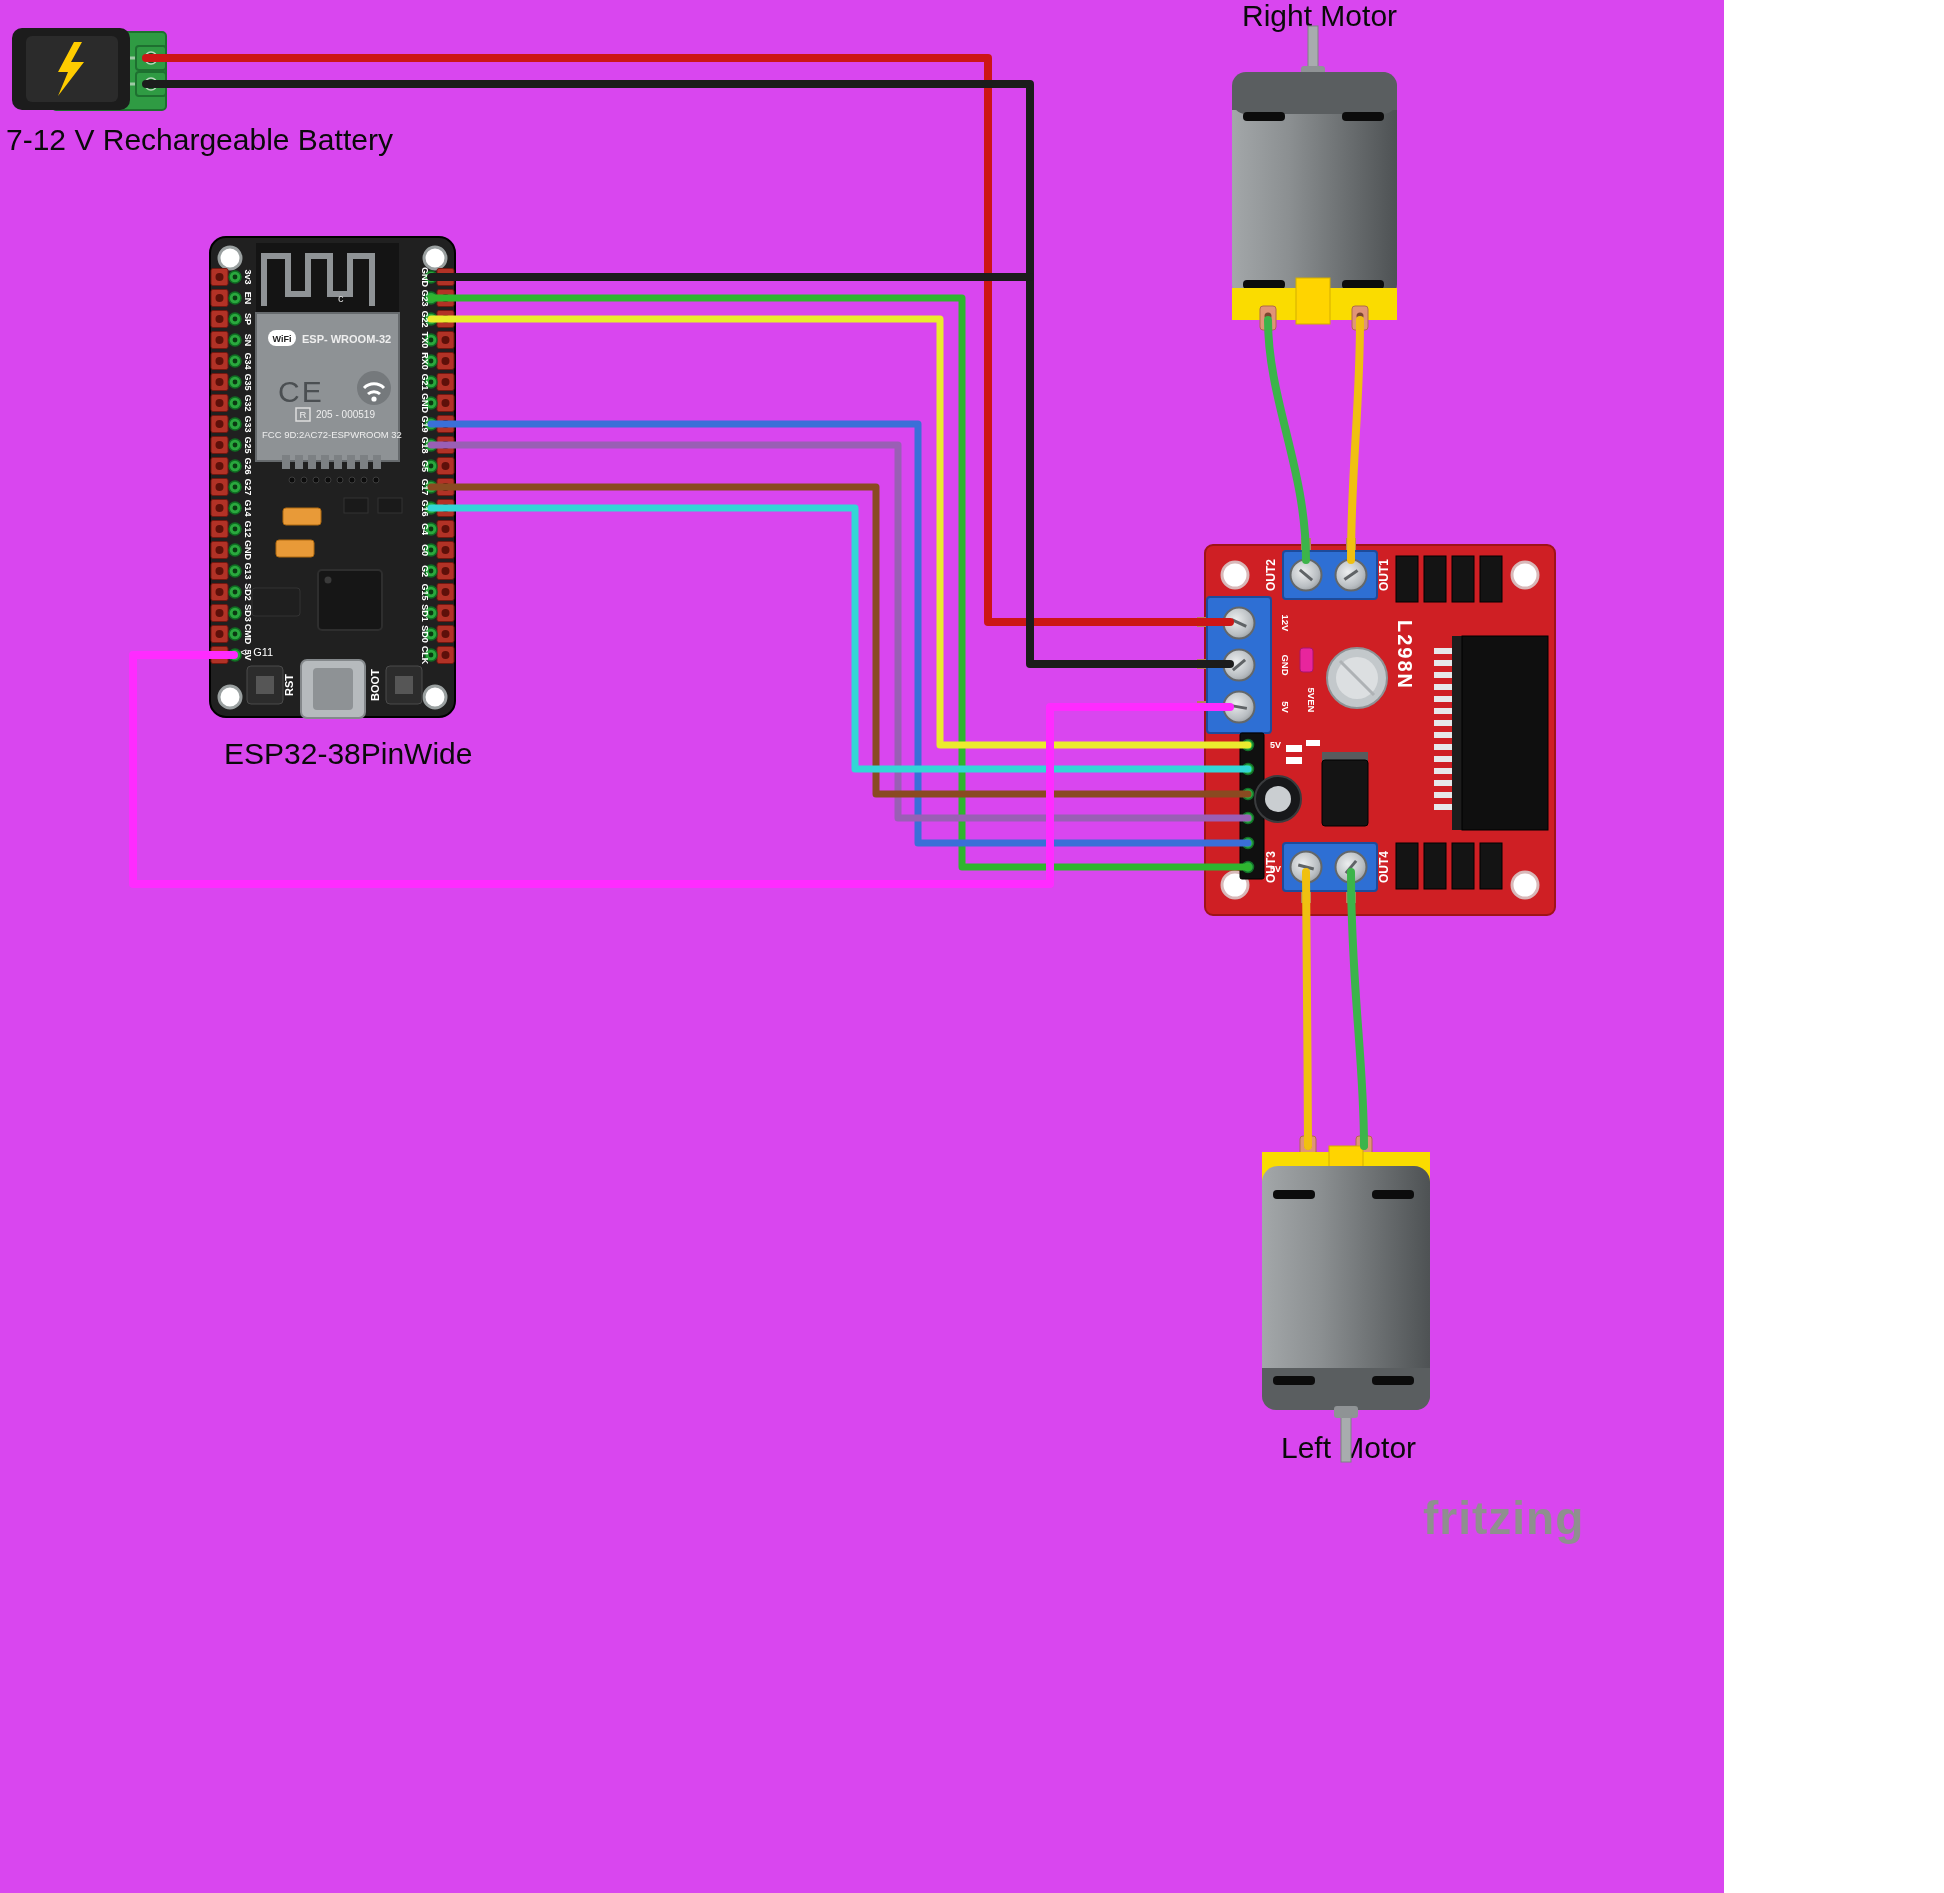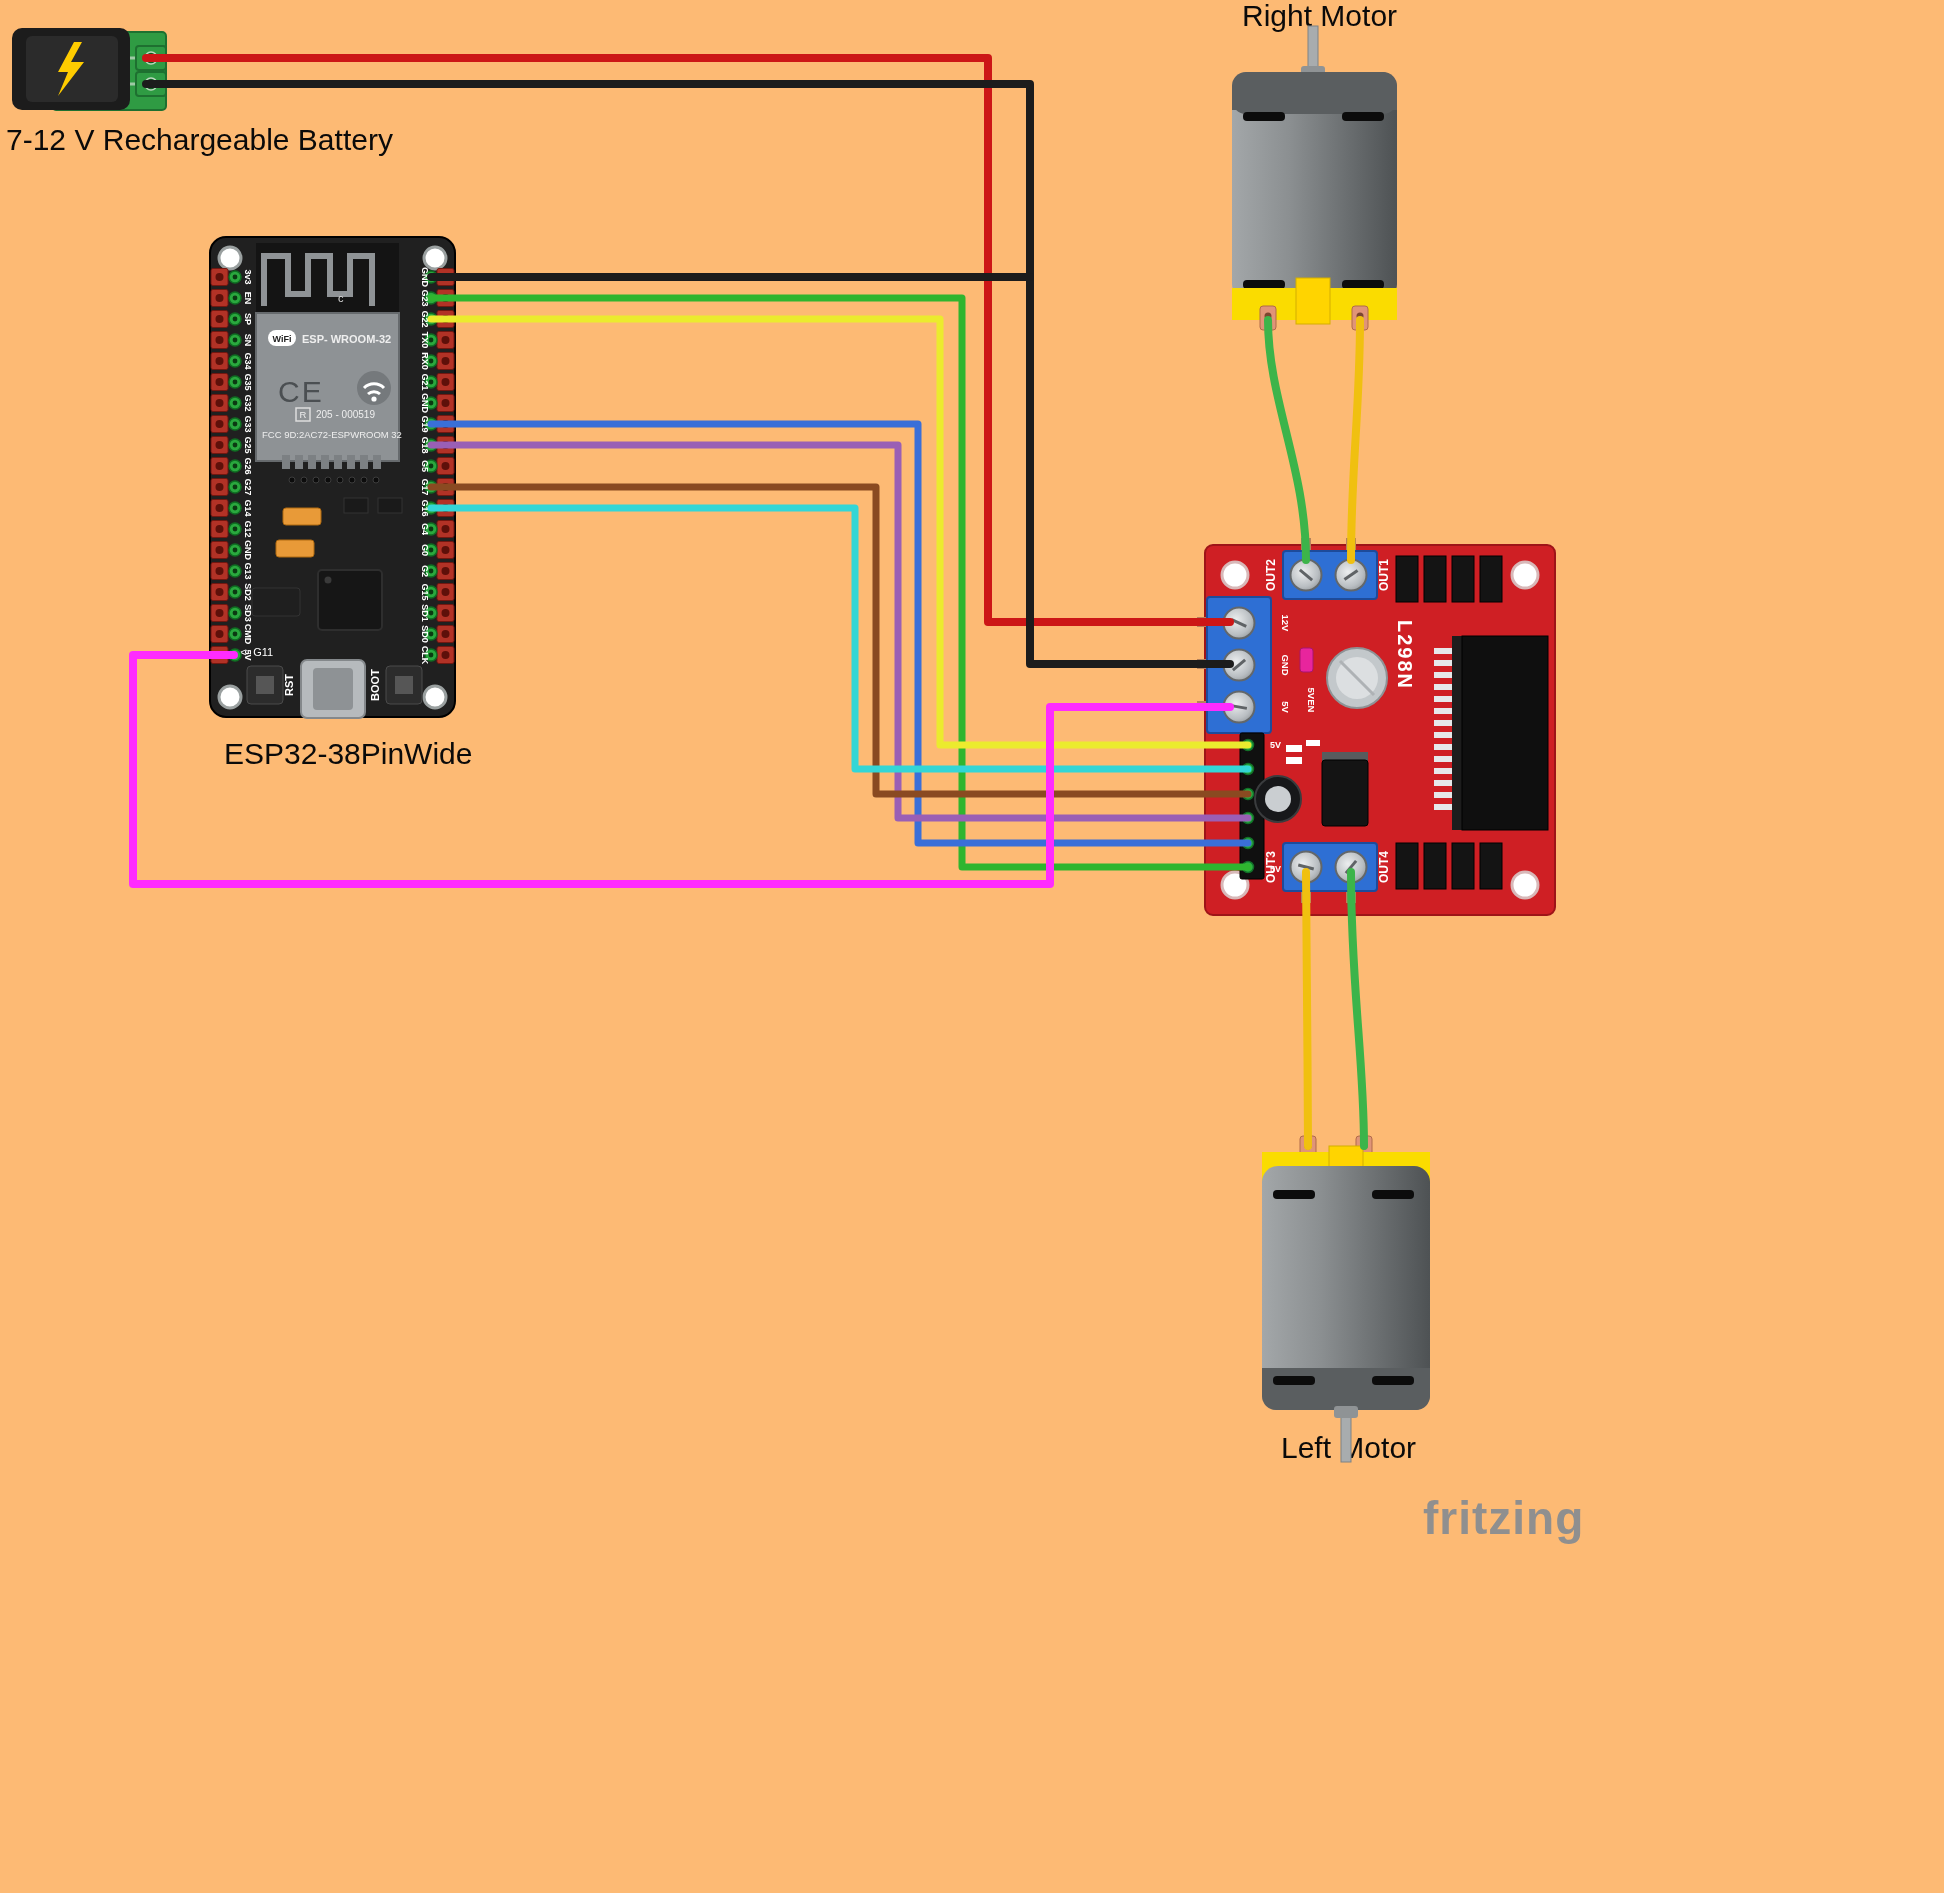--- a/index.html
+++ b/index.html
@@ -1,16 +1,16 @@
 <!DOCTYPE html>
 <html><head>
 <meta charset="utf-8">
 <style>
   html,body{margin:0;padding:0;background:#ffffff;}
-  .canvas{position:relative;width:1944px;height:1893px;background:#fdba74;font-family:"Liberation Sans",sans-serif;overflow:hidden;}
+  .canvas{position:relative;width:1724px;height:1893px;background:#d946ef;font-family:"Liberation Sans",sans-serif;overflow:hidden;}
   svg{display:block;}
   text{font-family:"Liberation Sans",sans-serif;}
   .title{font-size:30px;fill:#0a0a0a;}
   .fritz{font-size:46px;font-weight:bold;fill:#8f8f8f;letter-spacing:1px;}
   .pin-label{font-size:9px;font-weight:bold;fill:#ffffff;dominant-baseline:middle;}
   .mod-text{fill:#eeeeee;}
   .l298-label{font-size:12px;font-weight:bold;fill:#ffffff;}
   .l298-tiny{font-size:9.5px;font-weight:bold;fill:#ffffff;}
   .chipname{font-size:20px;font-weight:bold;fill:#ffffff;letter-spacing:2px;}
   .btn-label{font-size:11px;font-weight:bold;fill:#ffffff;}

